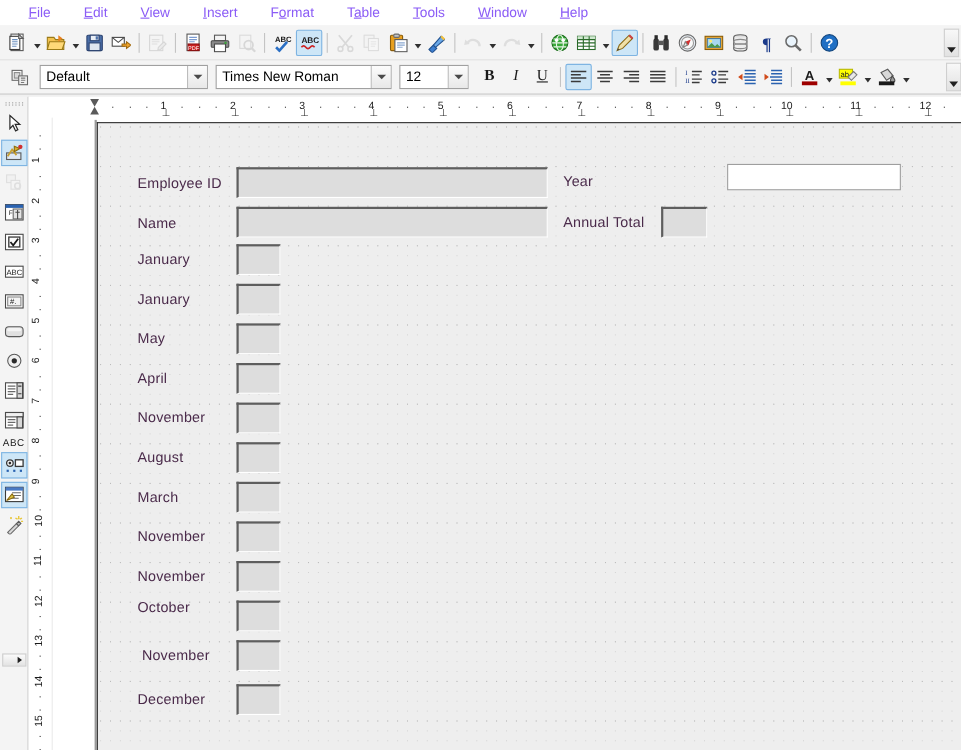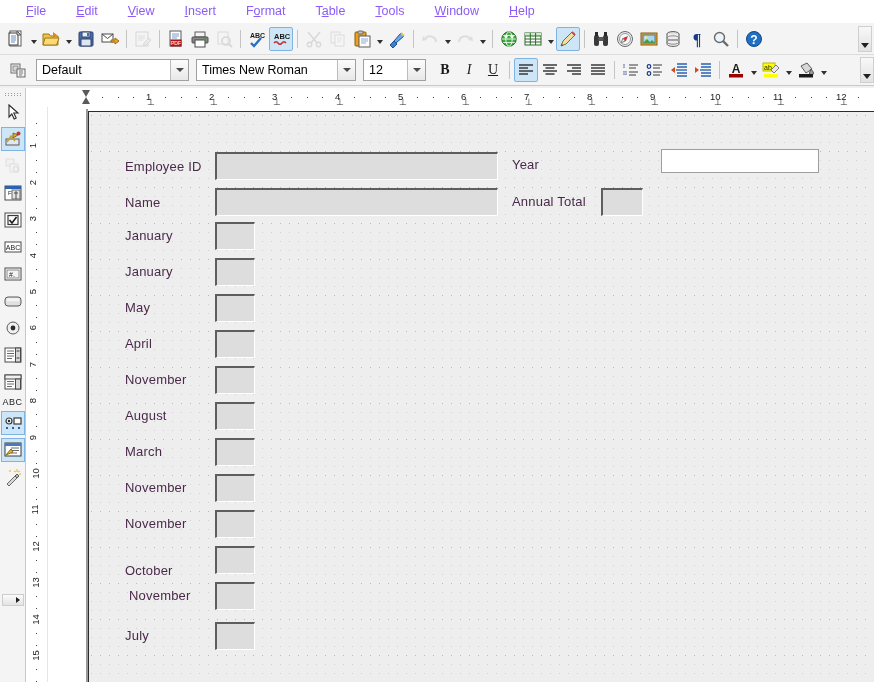--- a/index.html
+++ b/index.html
@@ -989,25 +989,25 @@
             <div class="f-label" style="left: 36px; top: 260px;">November</div>
             <div class="f-box" style="left: 126px; top: 254px; width: 40px; height: 28px;"></div>
             <div class="f-label" style="left: 36px; top: 296px;">August</div>
             <div class="f-box" style="left: 126px; top: 290px; width: 40px; height: 28px;"></div>
             <div class="f-label" style="left: 36px; top: 332px;">March</div>
             <div class="f-box" style="left: 126px; top: 326px; width: 40px; height: 28px;"></div>
             <div class="f-label" style="left: 36px; top: 368px;">November</div>
             <div class="f-box" style="left: 126px; top: 362px; width: 40px; height: 28px;"></div>
             <div class="f-label" style="left: 36px; top: 404px;">November</div>
             <div class="f-box" style="left: 126px; top: 398px; width: 40px; height: 28px;"></div>
-            <div class="f-label" style="left: 36px; top: 451px; text-align: center;">October</div>
+            <div class="f-label" style="left: 36px; top: 432px; text-align: center;">October</div>
             <div class="f-box" style="left: 126px; top: 434px; width: 40px; height: 28px;"></div>
             <div class="f-label" style="left: 40px; top: 476px;">November</div>
             <div class="f-box" style="left: 126px; top: 470px; width: 40px; height: 28px;"></div>
-            <div class="f-label" style="left: 36px; top: 516px;">July</div>
+            <div class="f-label" style="left: 36px; top: 516px;">December</div>
             <div class="f-box" style="left: 126px; top: 510px; width: 40px; height: 28px;"></div>
             <div class="f-label" style="left: 423px; top: 45px;">Year</div>
             <div class="f-box white" style="left: 572px; top: 37px; width: 158px; height: 24px;"></div>
             <div class="f-label" style="left: 423px; top: 82px;">Annual Total</div>
             <div class="f-box" style="left: 512px; top: 76px; width: 42px; height: 28px;"></div>
           </div>
       </div>
     </div>
 
   </div>

